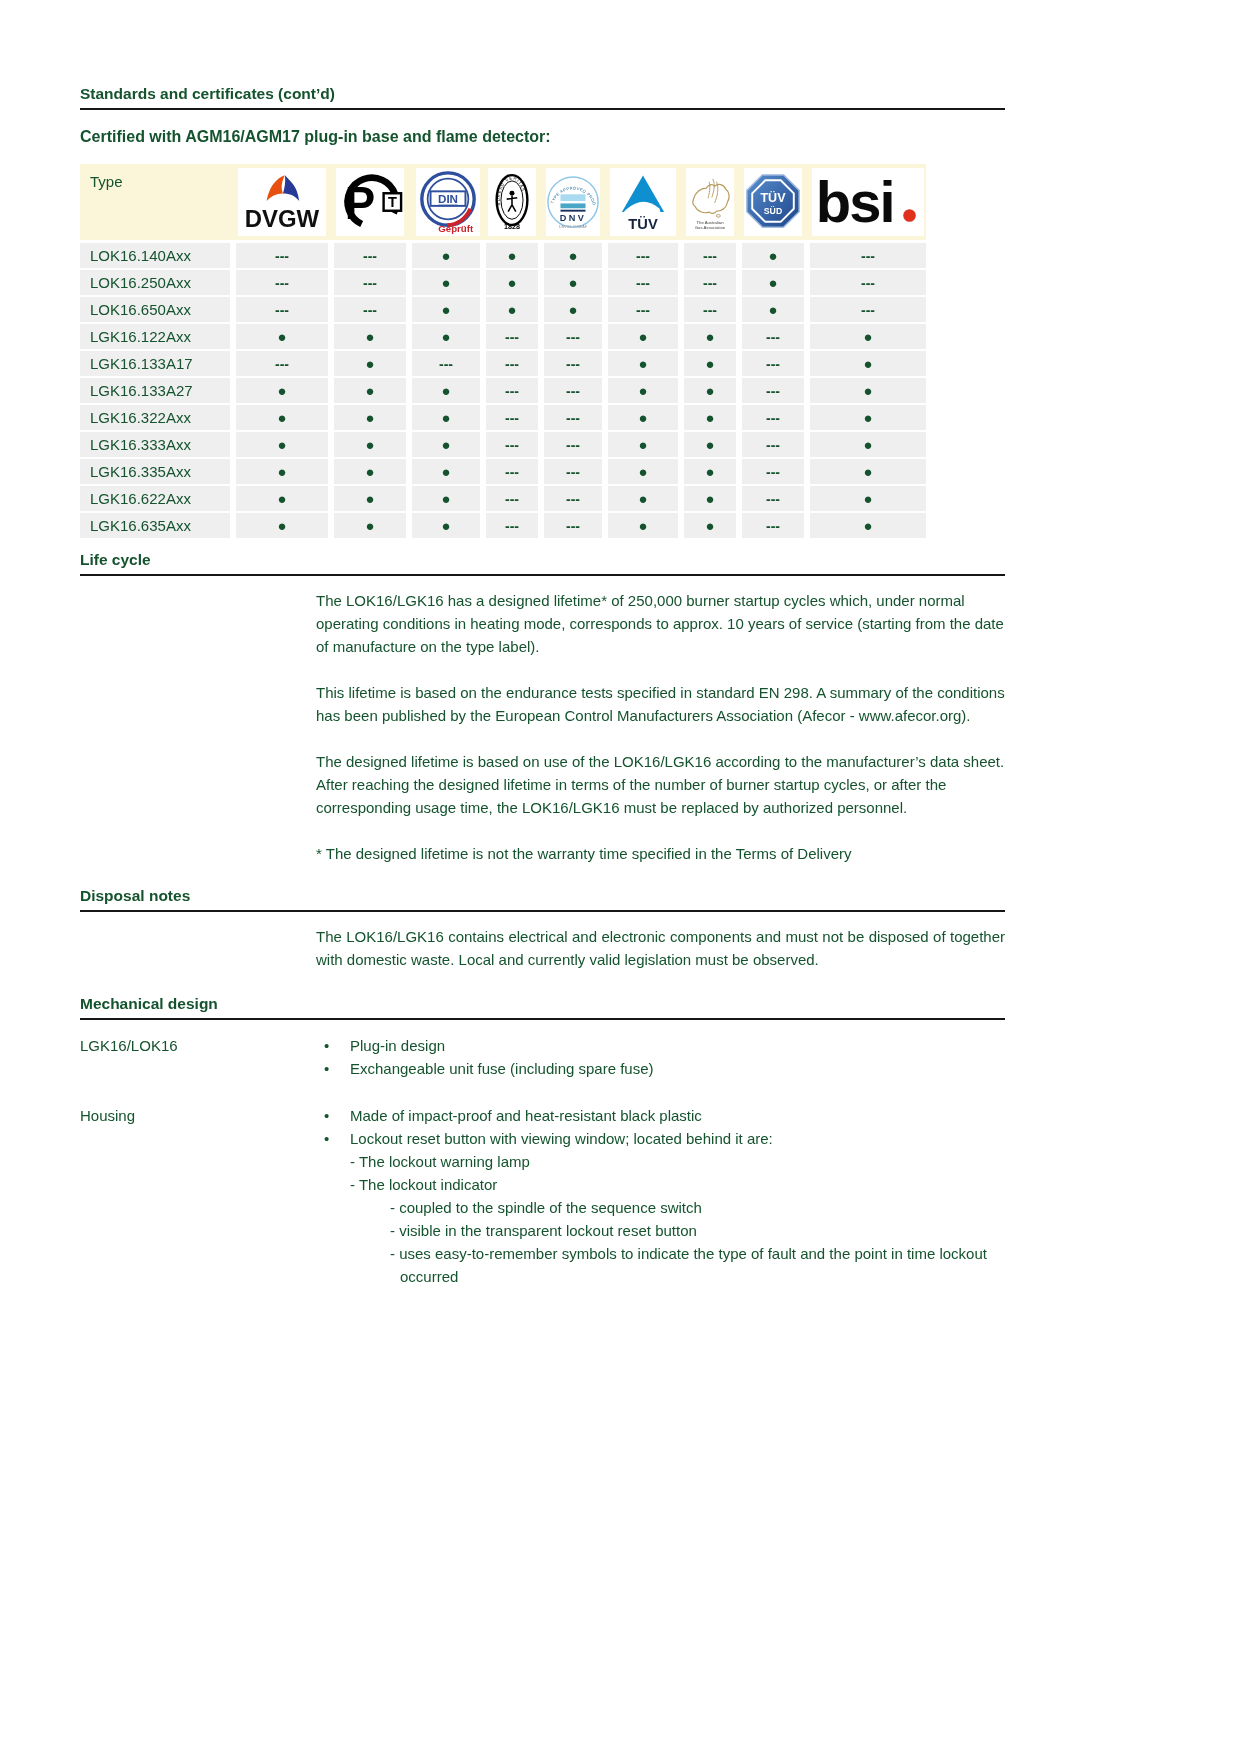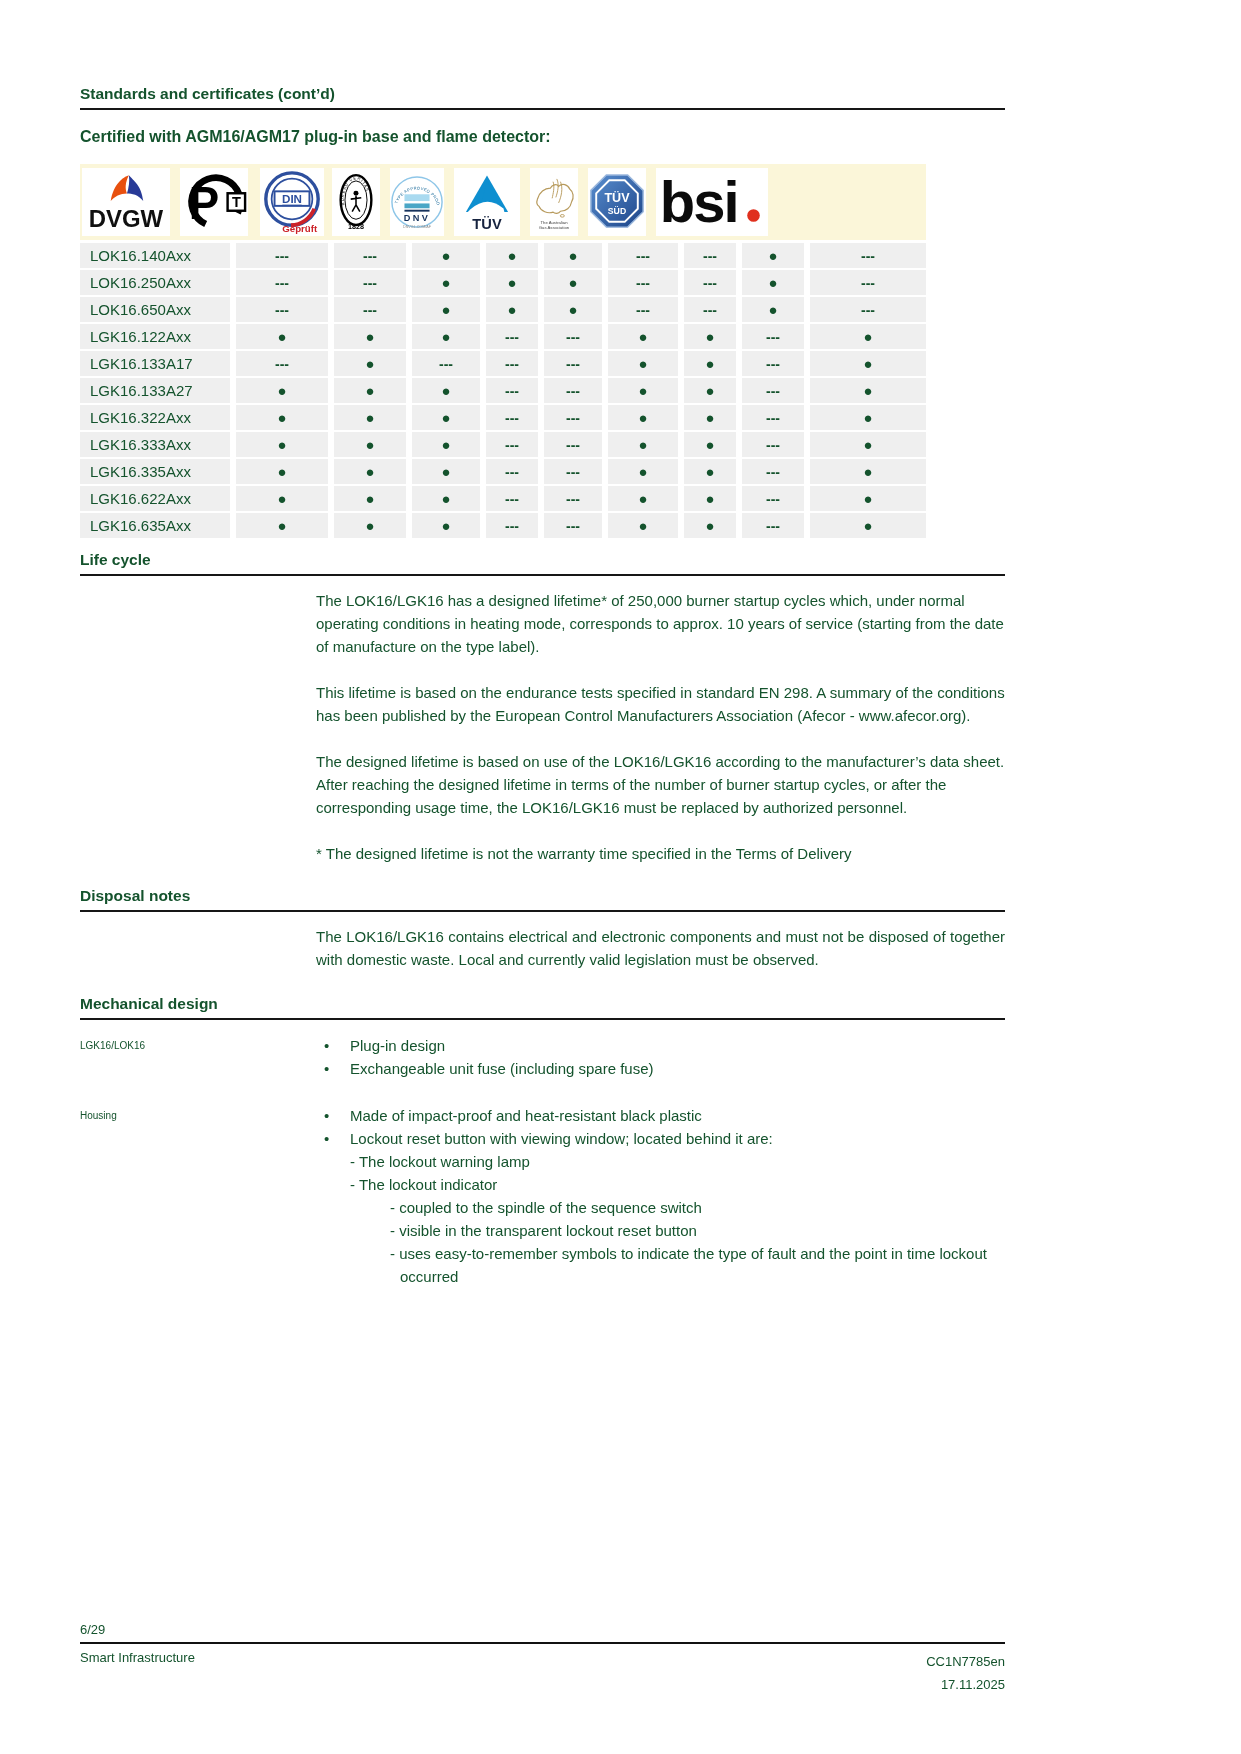--- a/index.html
+++ b/index.html
@@ -34,21 +34,21 @@
   .sect{margin-top:24px;}
   .body-col{margin-left:236px;width:689px;margin-top:13px;}
   .body-col p{margin:0 0 23px 0;font-size:15px;line-height:23px;}
   .body-col p:last-child{margin-bottom:0;}
   .just{text-align:justify;}
   .footnote{font-size:15px;line-height:23px;margin-top:0;}
 
   .mech-groups{margin-top:14px;}
   .mech-row{display:flex;margin-top:24px;}
   .mech-row:first-child{margin-top:0;}
-  .mech-label{width:236px;flex:none;font-size:10px;line-height:23px;}
+  .mech-label{width:236px;flex:none;font-size:15px;line-height:23px;}
   .mech-content{width:689px;}
   .item{font-size:15px;line-height:23px;}
   .lvl0{position:relative;padding-left:34px;}
   .lvl0 .marker{position:absolute;left:8px;}
   .lvl1{padding-left:34px;}
   .lvl2{padding-left:84px;text-indent:-10px;}
 
   
   .footer{position:absolute;left:80px;top:1622px;width:925px;font-size:13px;}
   .footer .pageno{margin-bottom:5px;}
@@ -60,20 +60,21 @@
 <body>
 
 <div class="page">
   <div class="content">
 
     <div class="sect-head">Standards and certificates (cont’d)</div>
     <div class="subhead">Certified with AGM16/AGM17 plug-in base and flame detector:</div>
 
     <div class="cert-table">
       <div class="thead">
+        <div class="hcell type-col">Type</div>
 
         <div class="hcell col-0">
           <div class="logobox">
             <svg width="88" height="66" viewBox="0 0 92 66">
               <path d="M30,32 C33,14 43,7 49,5 C45,13 45,19 47,24 C40,24 34,27 30,32 Z" fill="#e8500f"></path>
               <path d="M49,5 C54,11 62,15 64,32 C59,25 52,24 47,24 C49,18 50,11 49,5 Z" fill="#283a97"></path>
               <text x="46" y="59" text-anchor="middle" font-size="25" font-weight="bold" fill="#101010">DVGW</text>
             </svg>
           </div>
         </div>
@@ -355,24 +356,13 @@
               <div class="item lvl2">- coupled to the spindle of the sequence switch</div>
               <div class="item lvl2">- visible in the transparent lockout reset button</div>
               <div class="item lvl2">- uses easy-to-remember symbols to indicate the type of fault and the point in time lockout occurred</div>
             </div>
           </div>
         </div>
     </div>
 
   </div>
 
-  <div class="footer">
-    <div class="pageno">6/29</div>
-    <div class="rule"></div>
-    <div class="cols">
-      <div>Smart Infrastructure</div>
-      <div class="right">
-        <div>CC1N7785en</div>
-        <div>17.11.2025</div>
-      </div>
-    </div>
-  </div>
 </div>
 
 </body></html>

